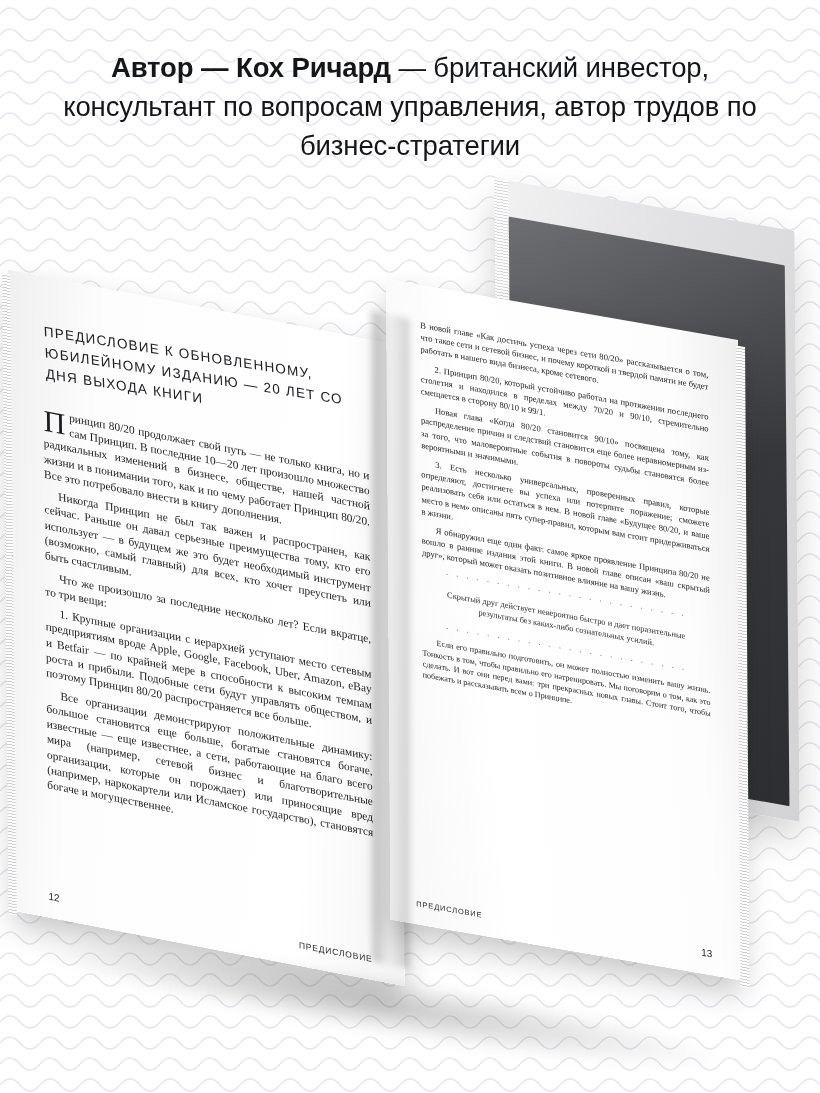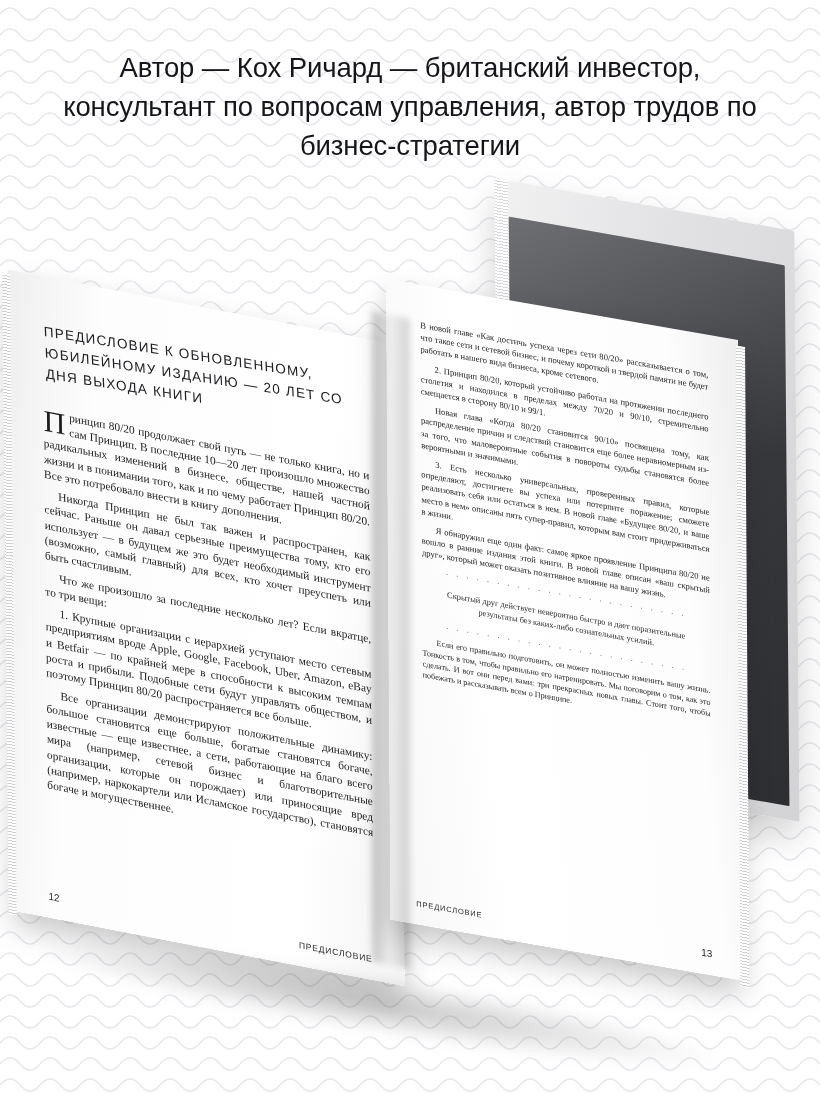--- a/index.html
+++ b/index.html
@@ -36,21 +36,21 @@
     top: 48px;
     left: 50px;
     width: 720px;
     text-align: center;
     z-index: 5;
     font-size: 27.5px;
     line-height: 1.42;
     color: #15161a;
     letter-spacing: -0.1px;
   }
-  .headline .b { font-weight: normal; }
+  .headline .b { font-weight: bold; }
 
   
   .book-stage {
     position: absolute;
     left: 0;
     top: 195px;
     width: 820px;
     height: 900px;
     z-index: 3;
   }

